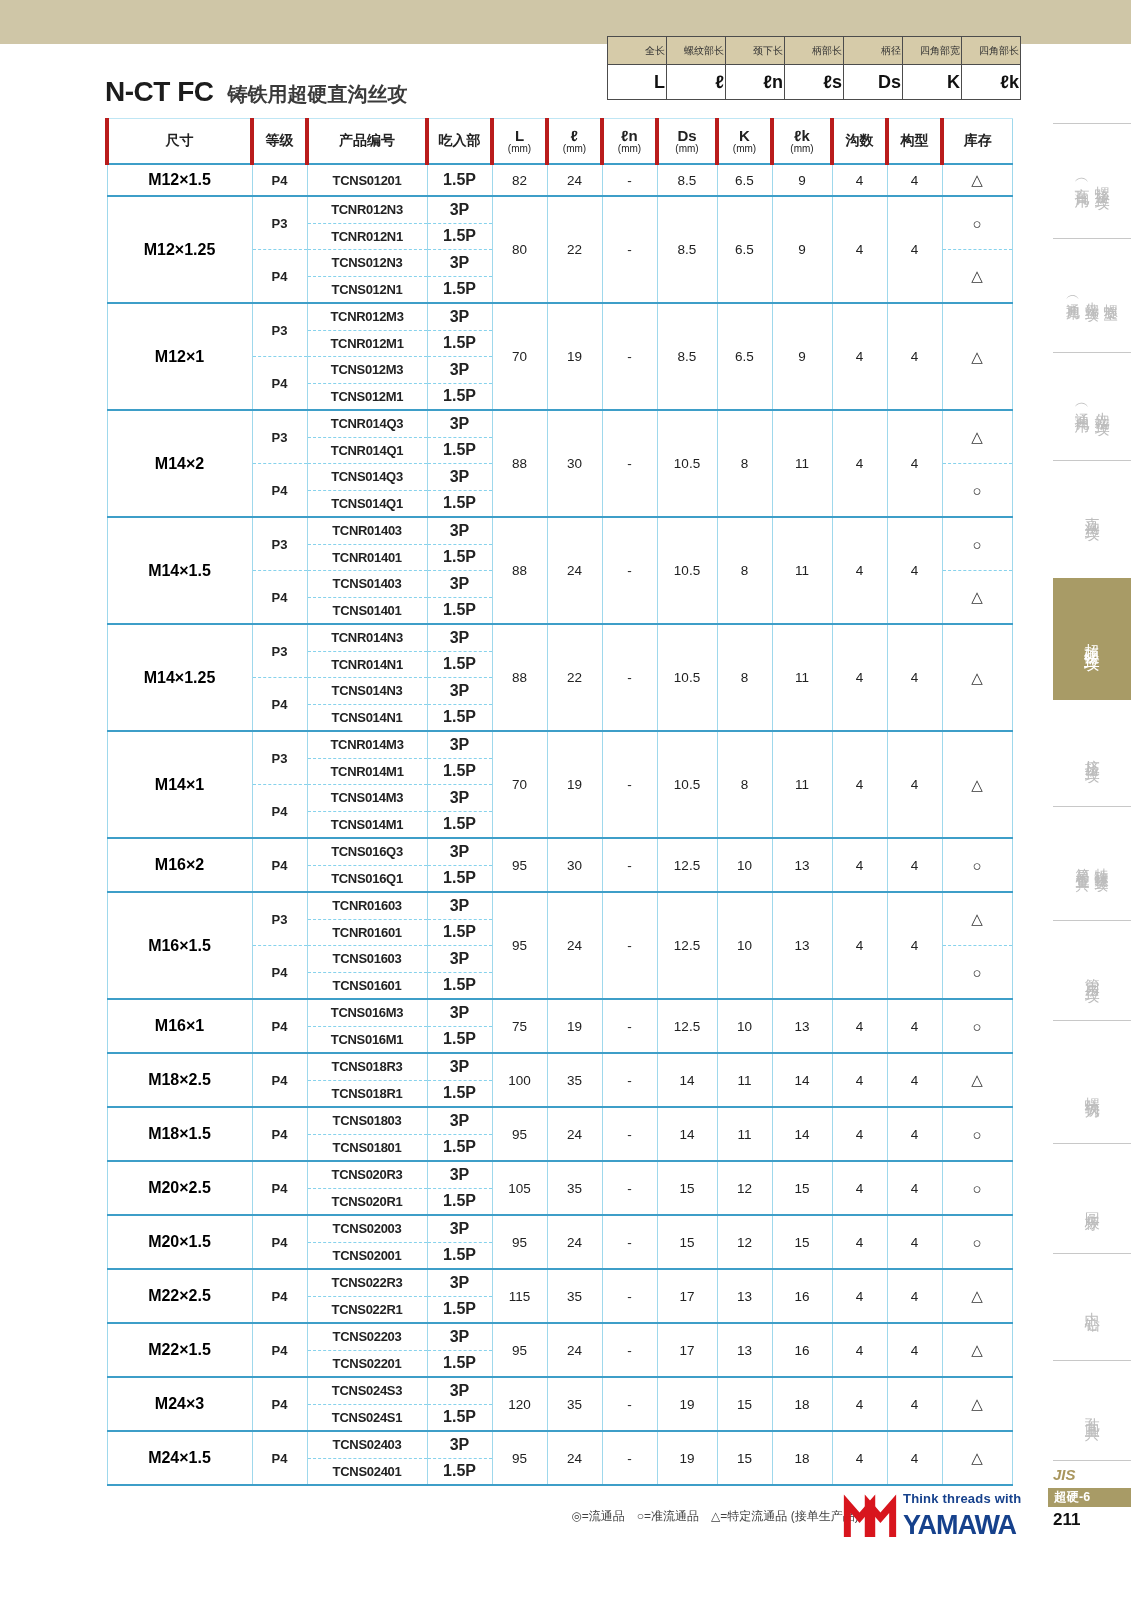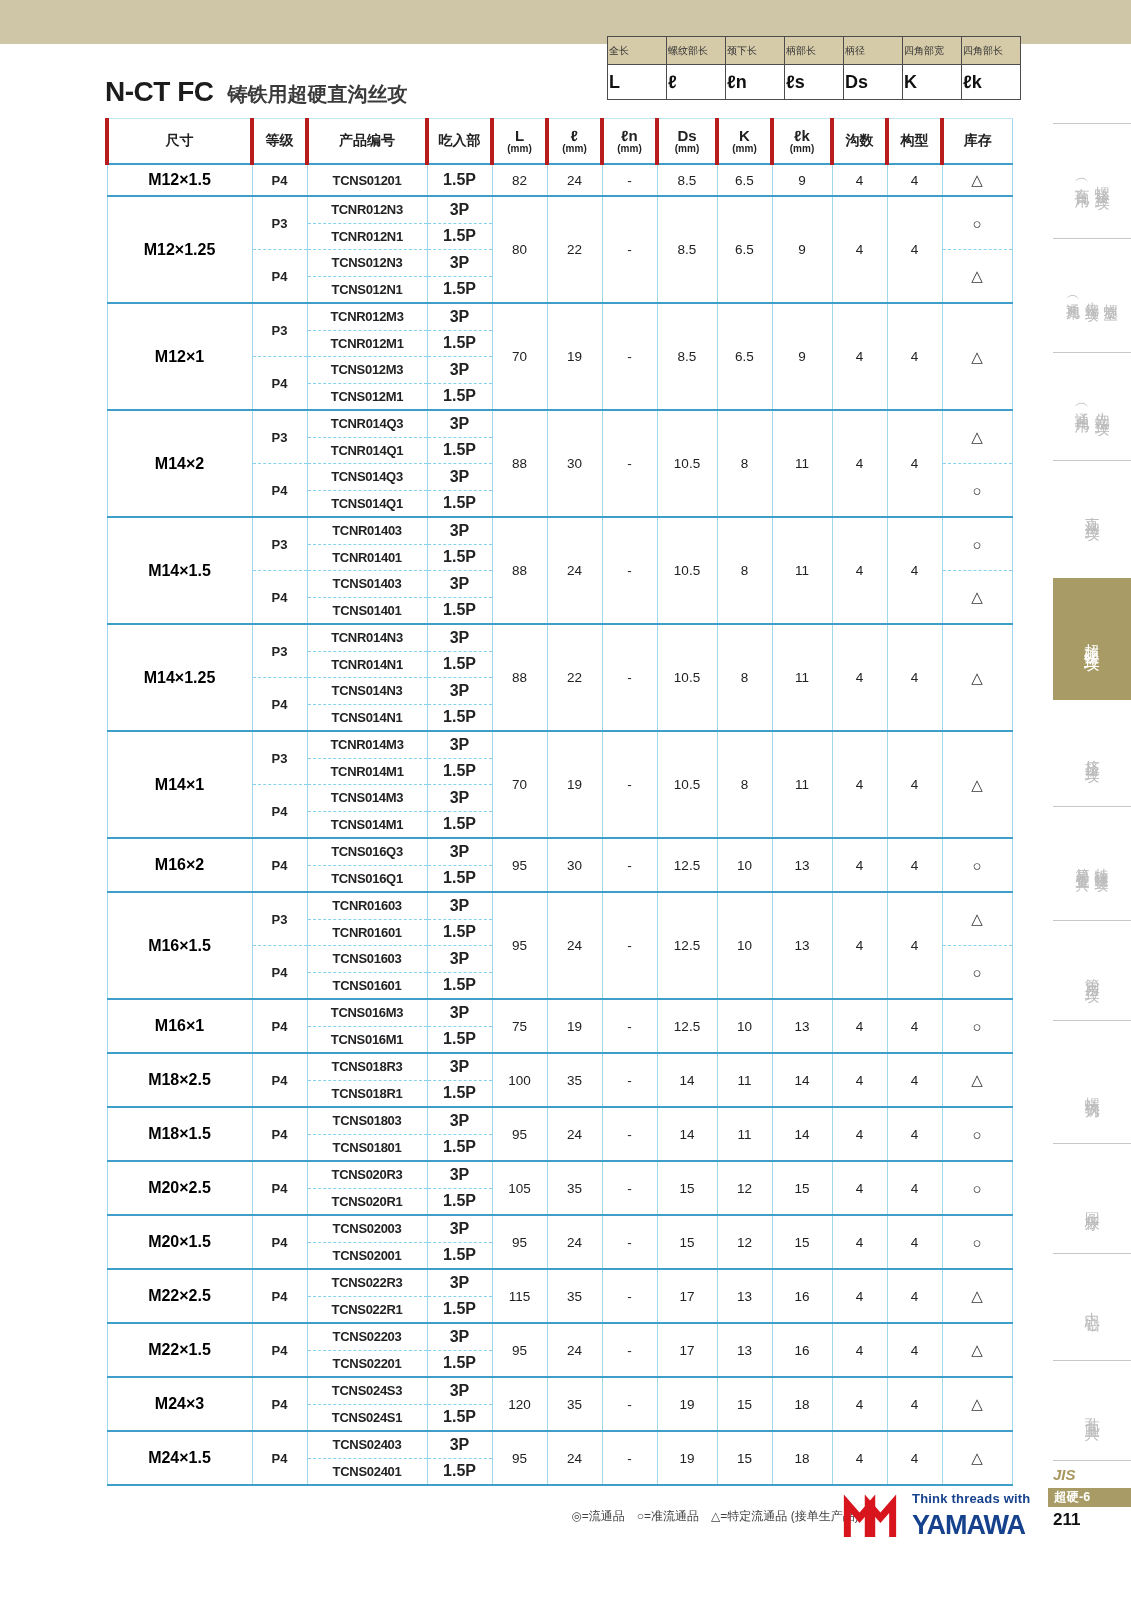--- a/index.html
+++ b/index.html
@@ -7,30 +7,30 @@
     width:1131px;height:1600px;position:relative;background:#fff;
     font-family:"Liberation Sans","DejaVu Sans",sans-serif;color:#222;overflow:hidden;
   }
   
   .topbar{position:absolute;top:0;left:0;width:1131px;height:44px;background:#cfc6a7;}
   .title-wrap{position:absolute;top:76px;left:105px;white-space:nowrap;}
   .title-main{font-size:28px;font-weight:800;letter-spacing:-0.5px;color:#1c1c1c;}
   .title-sub{font-size:20px;font-weight:700;color:#3a3a3a;margin-left:14px;}
   
   .dimtable{position:absolute;top:36px;left:607px;border-collapse:collapse;}
-  .dimtable th,.dimtable td{border:1px solid #4c4c4c;text-align:left;}
+  .dimtable th,.dimtable td{border:1px solid #4c4c4c;text-align:right;}
   .dimtable th{width:56px;height:25px;background:#d6cba9;font-size:10px;font-weight:400;color:#333;}
   .dimtable td{height:32px;font-size:18px;font-weight:700;color:#111;}
   
   .maintable{position:absolute;top:118px;left:105px;width:905px;border-collapse:collapse;table-layout:fixed;
     border-left:1px solid #9fd8ec;border-right:1px solid #9fd8ec;border-bottom:2.5px solid #3e9ec8;}
   .maintable th{height:42px;border-left:4px solid #b91c1c;border-top:1px solid #bfe6f4;
     border-bottom:2.5px solid #3e9ec8;font-weight:700;color:#222;font-size:14px;vertical-align:middle;}
   .maintable th .sym{font-size:15px;line-height:15px;}
-  .maintable th .unit{font-size:10px;font-weight:700;line-height:11px;}
+  .maintable th .unit{font-size:10px;font-weight:400;line-height:11px;}
   .maintable td{height:25.5px;border-left:1px solid #9fd8ec;text-align:center;vertical-align:middle;
     font-size:13px;color:#222;padding:0;}
   .maintable tr.g-start > td{border-top:2px solid #3e9ec8;}
   .maintable tr.single td{height:30px;}
   .maintable td.dash{border-top:1px dashed #86d2ec;}
   td.size{font-size:16px;font-weight:700;color:#000000;}
   td.grade{font-size:13px;font-weight:600;}
   td.code{font-size:13px;font-weight:700;letter-spacing:-0.3px;}
   td.cham{font-size:16px;font-weight:600;}
   td.dim{font-size:13.5px;font-weight:500;}
@@ -57,21 +57,21 @@
   .sb-div{position:absolute;left:1053px;width:78px;height:1px;background:#c8c8c8;}
   .sb-d1{top:123px;}.sb-d2{top:238px;}.sb-d3{top:352px;}.sb-d4{top:460px;}
   .sb-d5{top:806px;}.sb-d6{top:920px;}.sb-d7{top:1020px;}.sb-d8{top:1143px;}
   .sb-d9{top:1253px;}.sb-d10{top:1360px;}.sb-d11{top:1460px;}
   .jis-label{position:absolute;left:1053px;top:1466px;font-size:15px;font-weight:700;font-style:italic;color:#a9965e;}
   .series-bar{position:absolute;left:1048px;top:1488px;width:83px;height:19px;background:#a89b66;
     color:#fff;font-size:12.5px;font-weight:600;display:flex;align-items:center;padding-left:6px;box-sizing:border-box;}
   .pageno{position:absolute;left:1053px;top:1510px;font-size:17px;font-weight:700;color:#111;}
   
   .legend{position:absolute;left:530px;top:1506px;width:370px;text-align:center;font-size:12px;color:#3f3f3f;line-height:1.75;}
-  .logo{position:absolute;left:843px;top:1492px;display:flex;align-items:center;gap:15px;}
+  .logo{position:absolute;left:843px;top:1492px;display:flex;align-items:center;gap:6px;}
   .logo-text{display:flex;flex-direction:column;line-height:1;}
   .logo-tagline{font-size:13px;font-weight:700;color:#16418c;letter-spacing:0.2px;}
   .logo-brand{font-size:27px;font-weight:800;color:#16418c;letter-spacing:-1px;margin-top:7px;}
 </style>
 </head>
 <body>
 
 <div class="topbar"></div>
 
 <div class="title-wrap">

